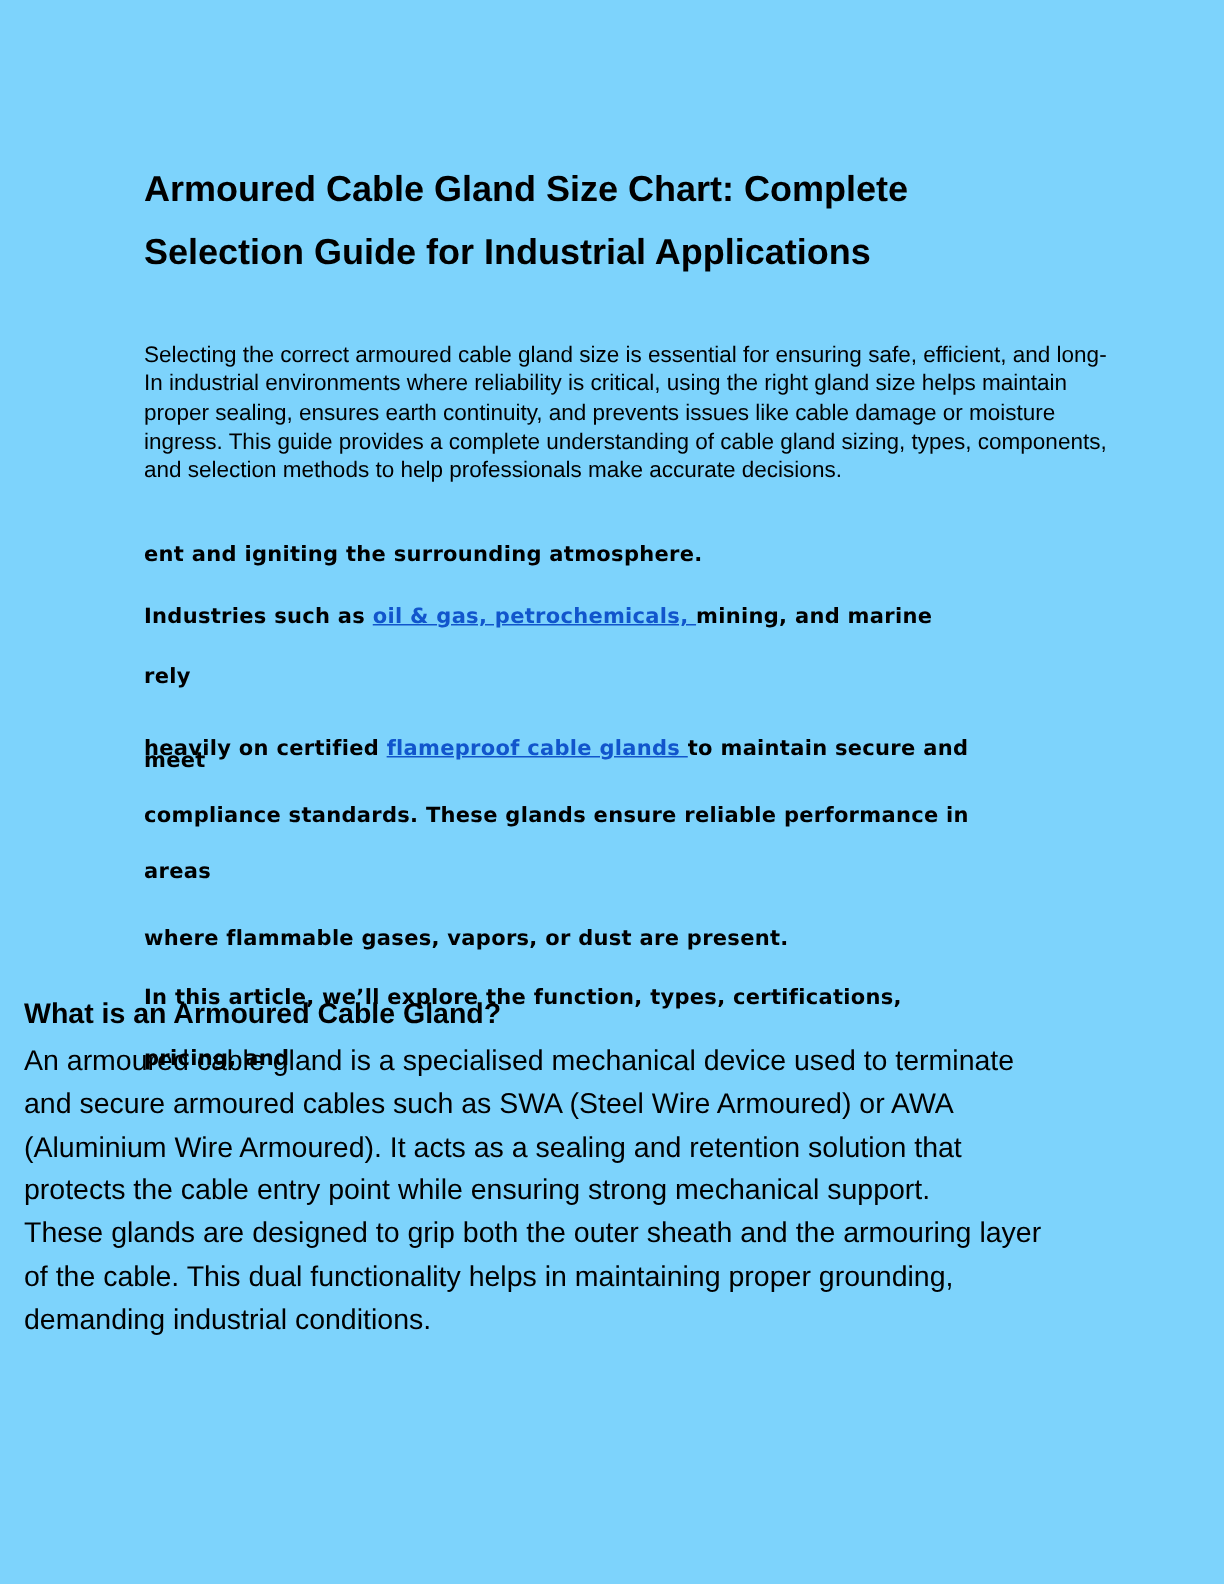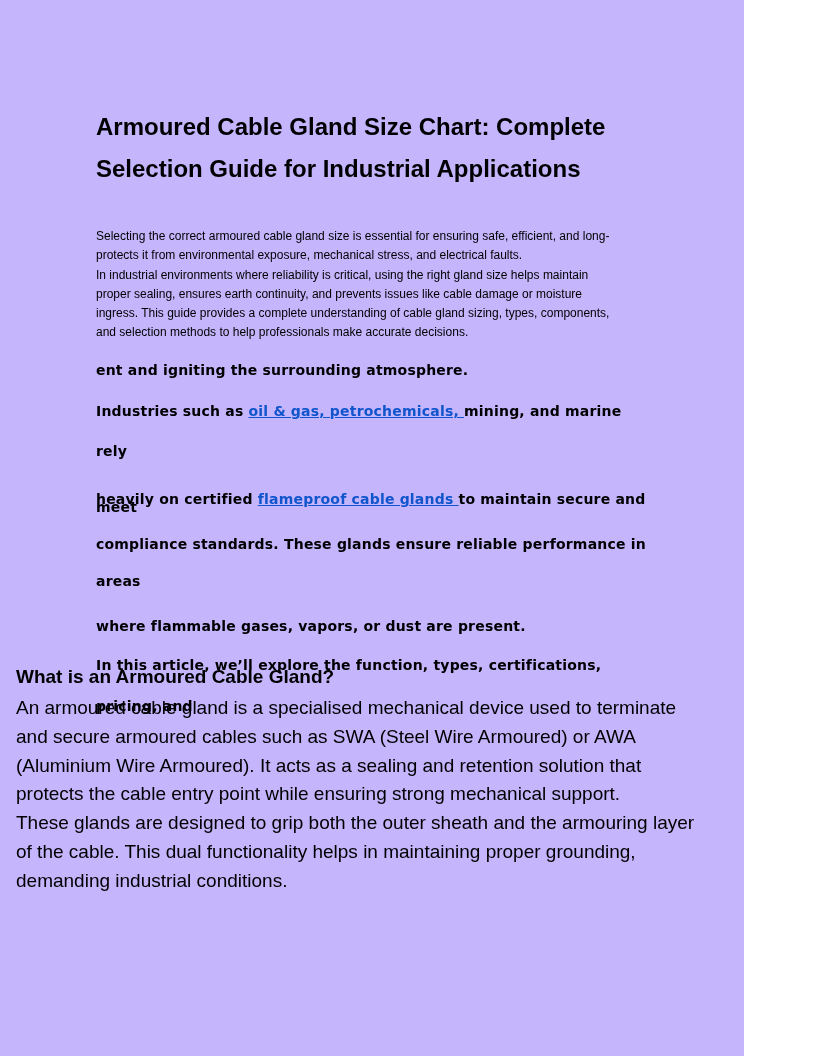--- a/index.html
+++ b/index.html
@@ -4,37 +4,37 @@
 <style>
   * { margin: 0; padding: 0; box-sizing: border-box; }
   html, body { background: #ffffff; }
   body {
     width: 816px; height: 1056px;
     font-family: "Liberation Sans", sans-serif;
     color: #000000;
   }
   .page {
     position: relative;
-    width: 744px; height: 1056px;
-    background: #c4b5fd;
+    width: 816px; height: 1056px;
+    background: #7dd3fc;
     overflow: hidden;
   }
   .title {
     position: absolute;
     left: 96px; top: 106px;
     font-size: 24px; font-weight: 700;
     line-height: 42px;
     color: #000000;
     font-family: "Liberation Sans", sans-serif;
   }
   .title .tline { display: block; }
   .intro {
     position: absolute;
     left: 96px; top: 227px;
-    font-size: 12px; line-height: 19.3px;
+    font-size: 15px; line-height: 19.3px;
     color: #000000;
     font-family: "Liberation Sans", sans-serif;
   }
   .mid {
     position: absolute;
     left: 96px;
     font-family: "DejaVu Sans", sans-serif;
     font-weight: 700;
     font-size: 14px;
     letter-spacing: 0.2px;
@@ -70,21 +70,20 @@
 
 <div class="page">
 
   <h1 class="title">
     <span class="tline">Armoured Cable Gland Size Chart: Complete</span>
     <span class="tline">Selection Guide for Industrial Applications</span>
   </h1>
 
   <div class="intro">
     <div>Selecting the correct armoured cable gland size is essential for ensuring safe, efficient, and long-</div>
-    <div>protects it from environmental exposure, mechanical stress, and electrical faults.</div>
     <div>In industrial environments where reliability is critical, using the right gland size helps maintain</div>
     <div>proper sealing, ensures earth continuity, and prevents issues like cable damage or moisture</div>
     <div>ingress. This guide provides a complete understanding of cable gland sizing, types, components,</div>
     <div>and selection methods to help professionals make accurate decisions.</div>
   </div>
 
   <h2 class="heading">What is an Armoured Cable Gland?</h2>
 
   <div class="body-text">
     <div>An armoured cable gland is a specialised mechanical device used to terminate</div>

